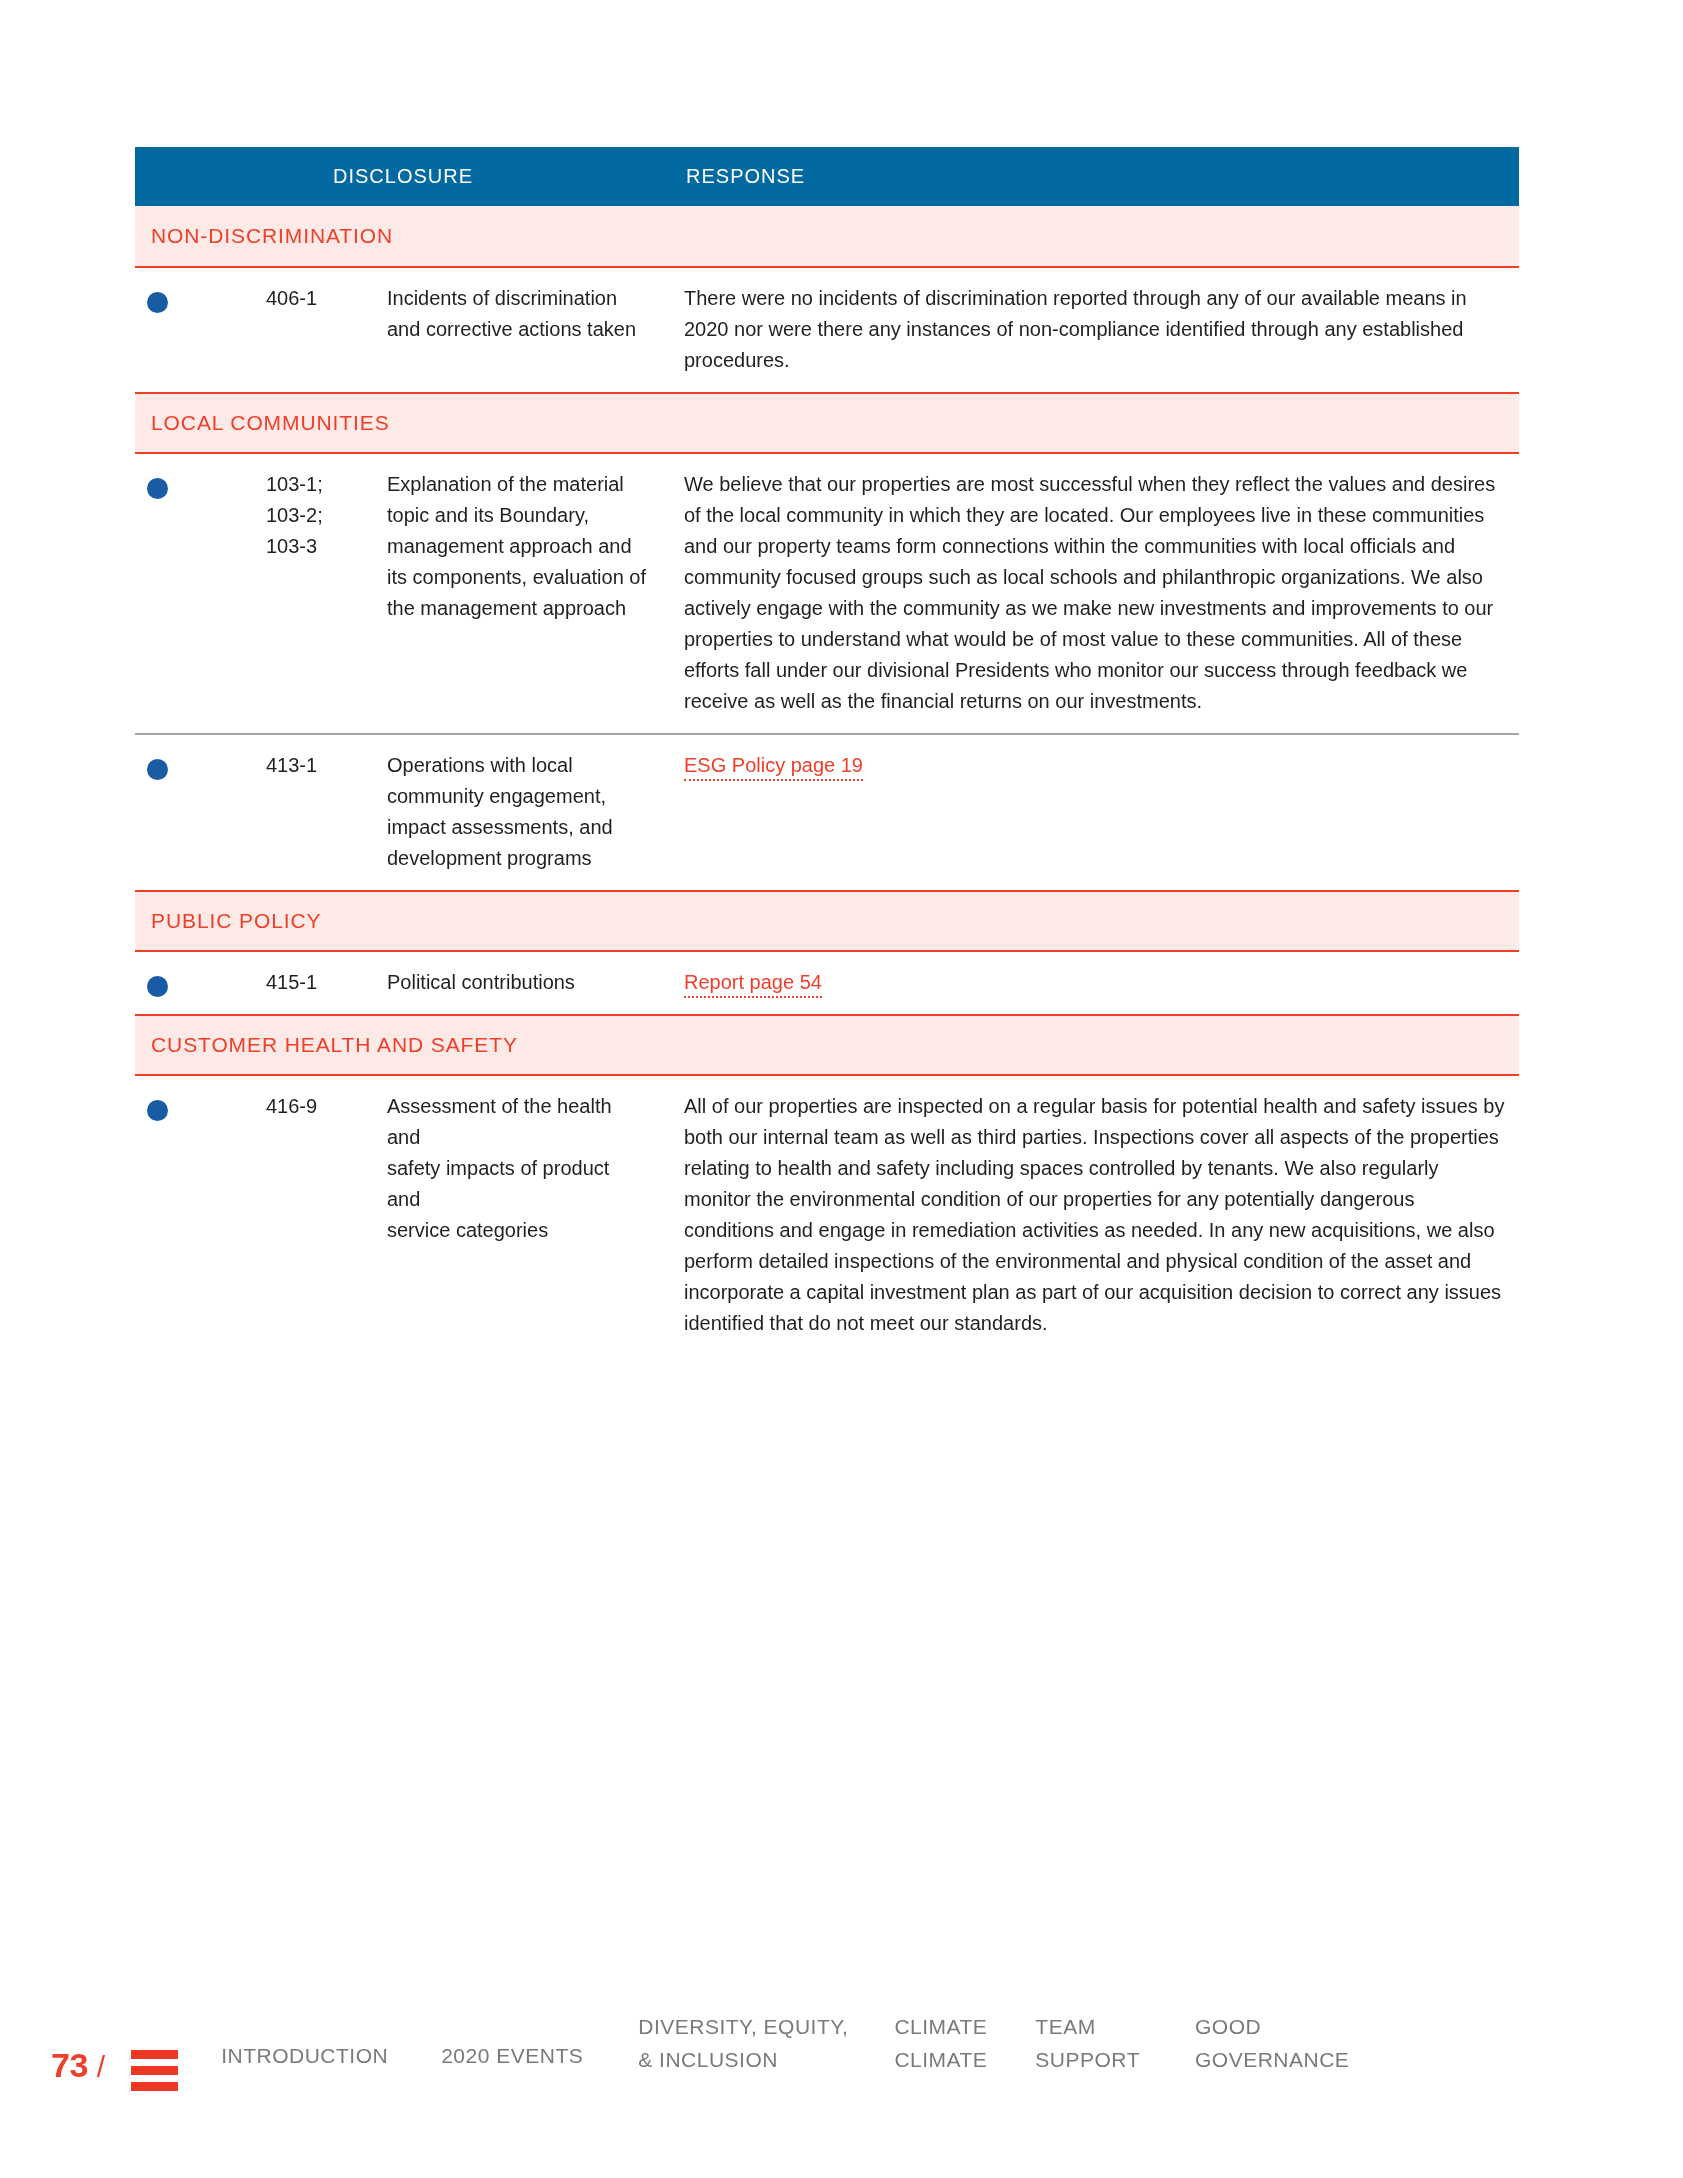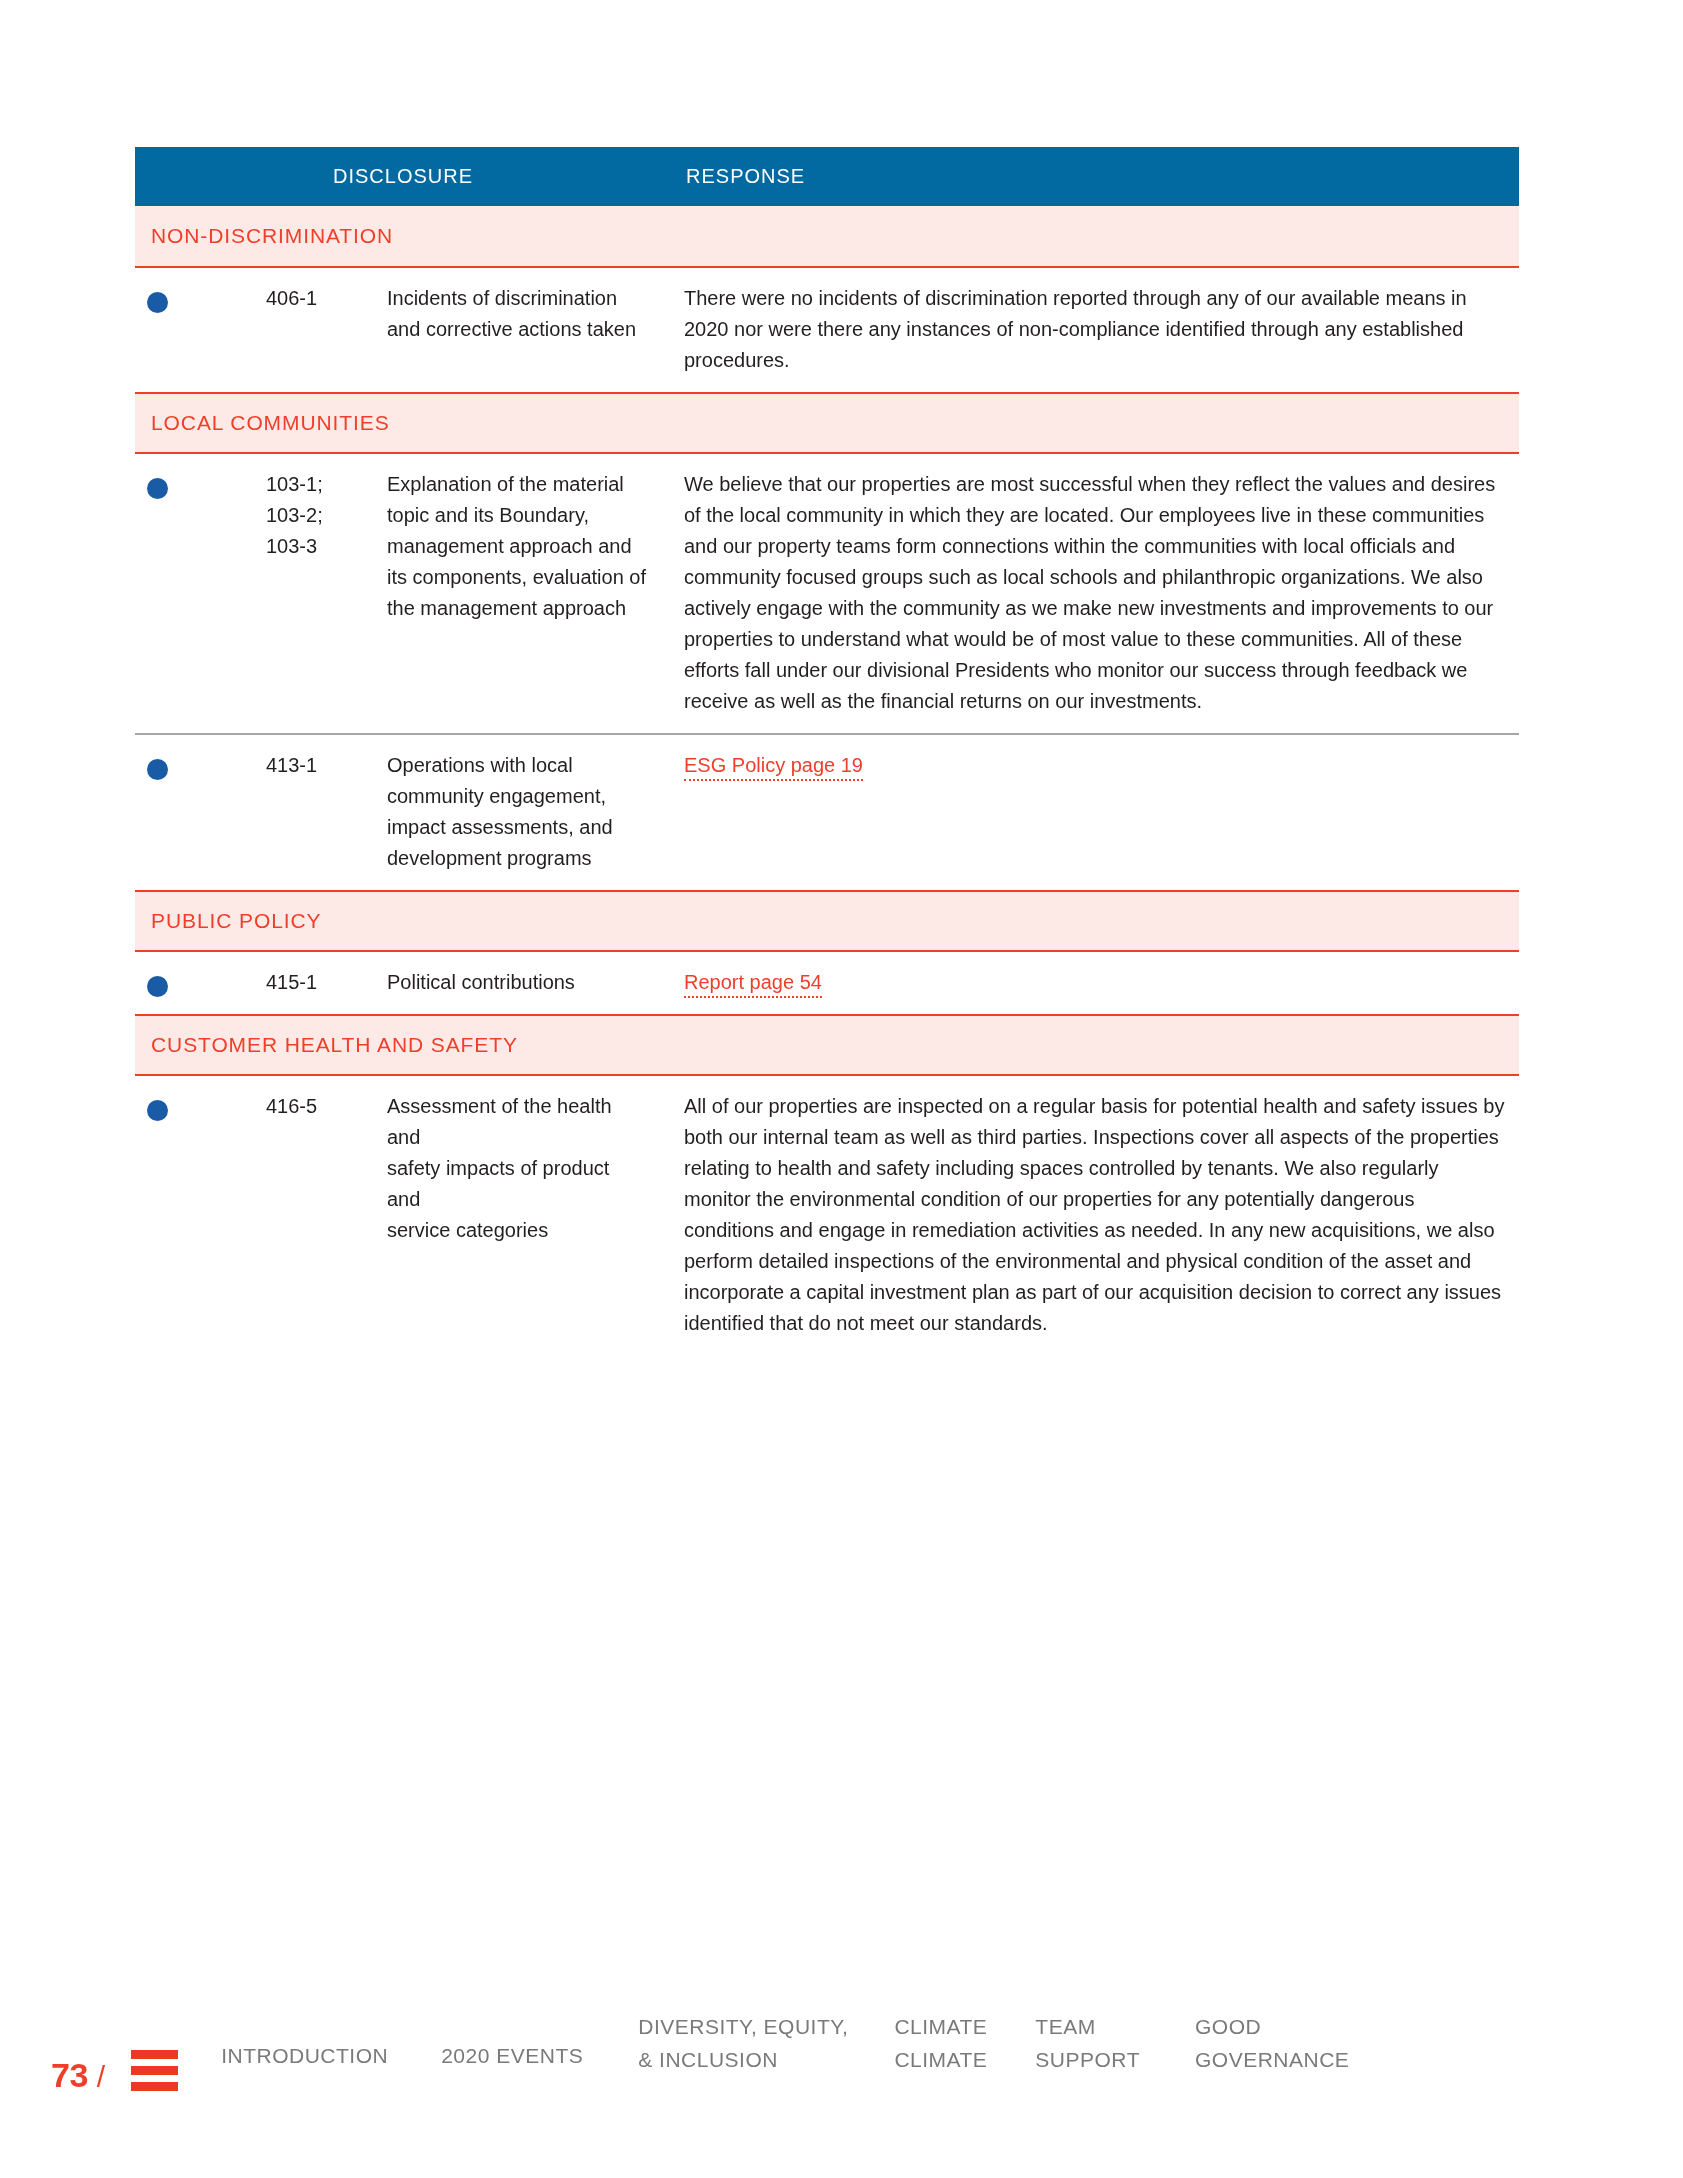--- a/index.html
+++ b/index.html
@@ -136,21 +136,21 @@
     height: 119px;
   }
   .footer-inner {
     display: flex;
     align-items: flex-start;
     padding-left: 51px;
   }
   .page-num-wrap {
     display: flex;
     align-items: baseline;
-    margin-top: 40px;
+    margin-top: 30px;
   }
   .page-num {
     color: #ef3e2a;
     font-size: 34px;
     font-weight: bold;
     letter-spacing: -0.5px;
   }
   .page-slash {
     color: #ef3e2a;
     font-size: 30px;
@@ -284,21 +284,21 @@
 
     <div class="section-band">
       <span class="section-title">CUSTOMER HEALTH AND SAFETY</span>
     </div>
 
     <div class="row">
       <div class="col-bullet">
         <span class="bullet-dot"></span>
       </div>
       <div class="col-code">
-        <span class="code-line">416-5</span>
+        <span class="code-line">416-9</span>
       </div>
       <div class="col-desc">
         <span class="desc-line">Assessment of the health and</span>
         <span class="desc-line">safety impacts of product and</span>
         <span class="desc-line">service categories</span>
       </div>
       <div class="col-resp">All of our properties are inspected on a regular basis for potential health and safety issues by both our internal team as well as third parties. Inspections cover all aspects of the properties relating to health and safety including spaces controlled by tenants. We also regularly monitor the environmental condition of our properties for any potentially dangerous conditions and engage in remediation activities as needed. In any new acquisitions, we also perform detailed inspections of the environmental and physical condition of the asset and incorporate a capital investment plan as part of our acquisition decision to correct any issues identified that do not meet our standards.</div>
     </div>
 
   </div>

